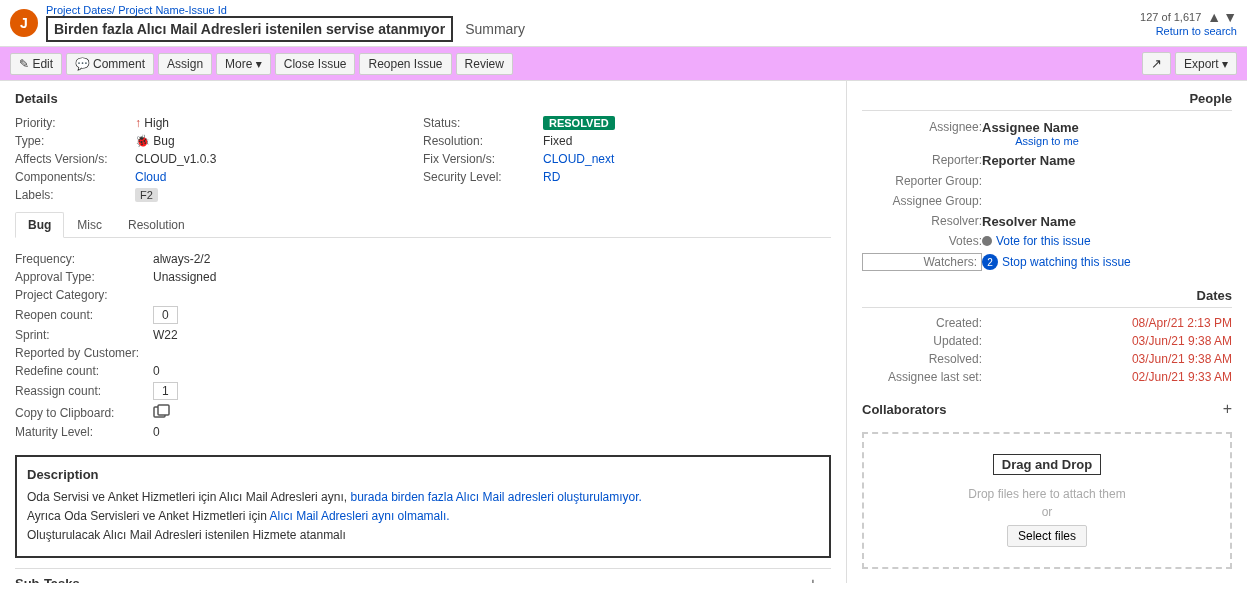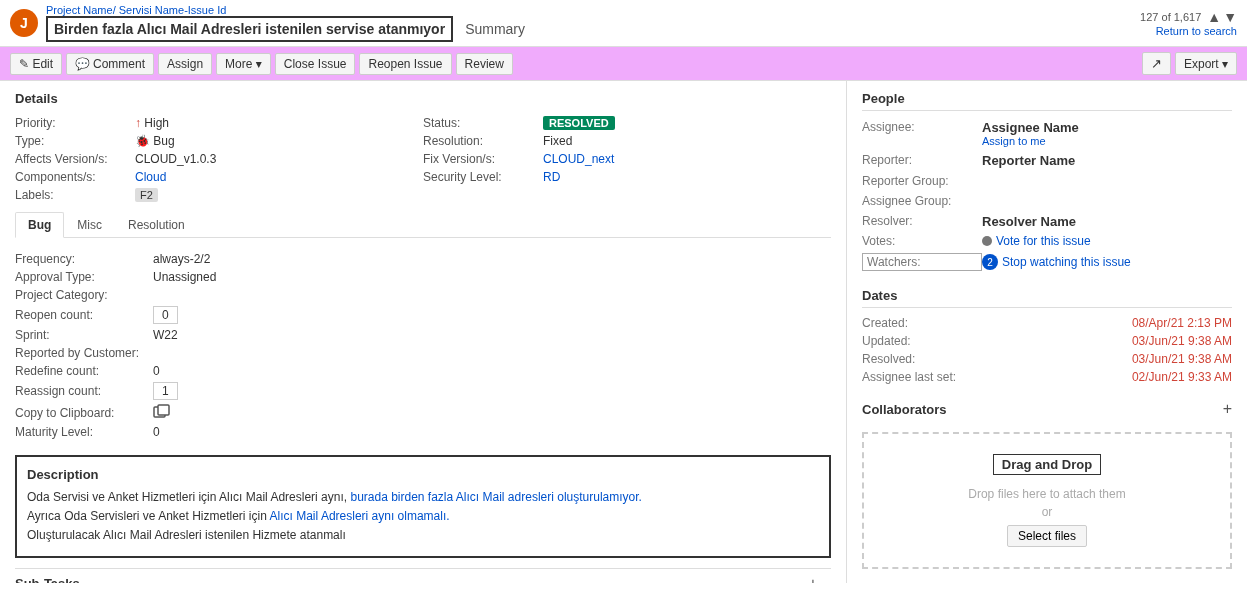--- a/index.html
+++ b/index.html
@@ -56,21 +56,21 @@
     .description-title { font-size: 13px; font-weight: bold; margin-bottom: 6px; }
     .description-text { font-size: 12px; line-height: 1.6; color: #333; }
     .description-text .highlight { color: #0052cc; }
 
     
     .subtasks-header { display: flex; align-items: center; justify-content: space-between; padding: 6px 0; border-top: 1px solid #ddd; margin-top: 5px; }
     .subtasks-title { font-size: 13px; font-weight: bold; }
     .subtasks-actions { display: flex; gap: 4px; }
 
     
-    .right-section { margin-bottom: 14px; }
+    .right-section { margin-bottom: 14px; text-align: right; }
     .right-section-title { font-size: 13px; font-weight: bold; color: #333; margin-bottom: 6px; border-bottom: 1px solid #ddd; padding-bottom: 4px; }
     .people-row { display: flex; align-items: flex-start; padding: 3px 0; gap: 0; }
     .people-label { color: #777; min-width: 120px; font-size: 12px; }
     .people-value { color: #333; font-size: 12px; }
     .people-value.bold { font-weight: bold; font-size: 13px; }
     .people-value.link { color: #0052cc; cursor: pointer; font-size: 11px; }
     .people-value-stack { display: flex; flex-direction: column; }
 
     .dates-row { display: flex; align-items: center; padding: 2px 0; justify-content: space-between; }
     .dates-label { color: #777; font-size: 12px; min-width: 120px; }
@@ -102,21 +102,21 @@
 </head>
 <body>
 
 <div class="top-bar">
   <div class="top-bar-left">
     <div class="top-bar-logo">
       <span>J</span>
     </div>
     <div style="display:flex;flex-direction:column;gap:0;">
       <div class="breadcrumb">
-        <span style="color:#0052cc;cursor:pointer;font-size:11px;">Project Name/ Servisi Name-Issue Id</span>
+        <span style="color:#0052cc;cursor:pointer;font-size:11px;">Project Dates/ Project Name-Issue Id</span>
       </div>
       <div style="display:flex;align-items:center;gap:6px;">
         <div class="issue-title-box">Birden fazla Alıcı Mail Adresleri istenilen servise atanmıyor</div>
         <span class="summary-label">Summary</span>
       </div>
     </div>
   </div>
   <div class="top-bar-right">
     <div style="display:flex;align-items:center;gap:6px;justify-content:flex-end;">
       <span>127 of 1,617</span>

